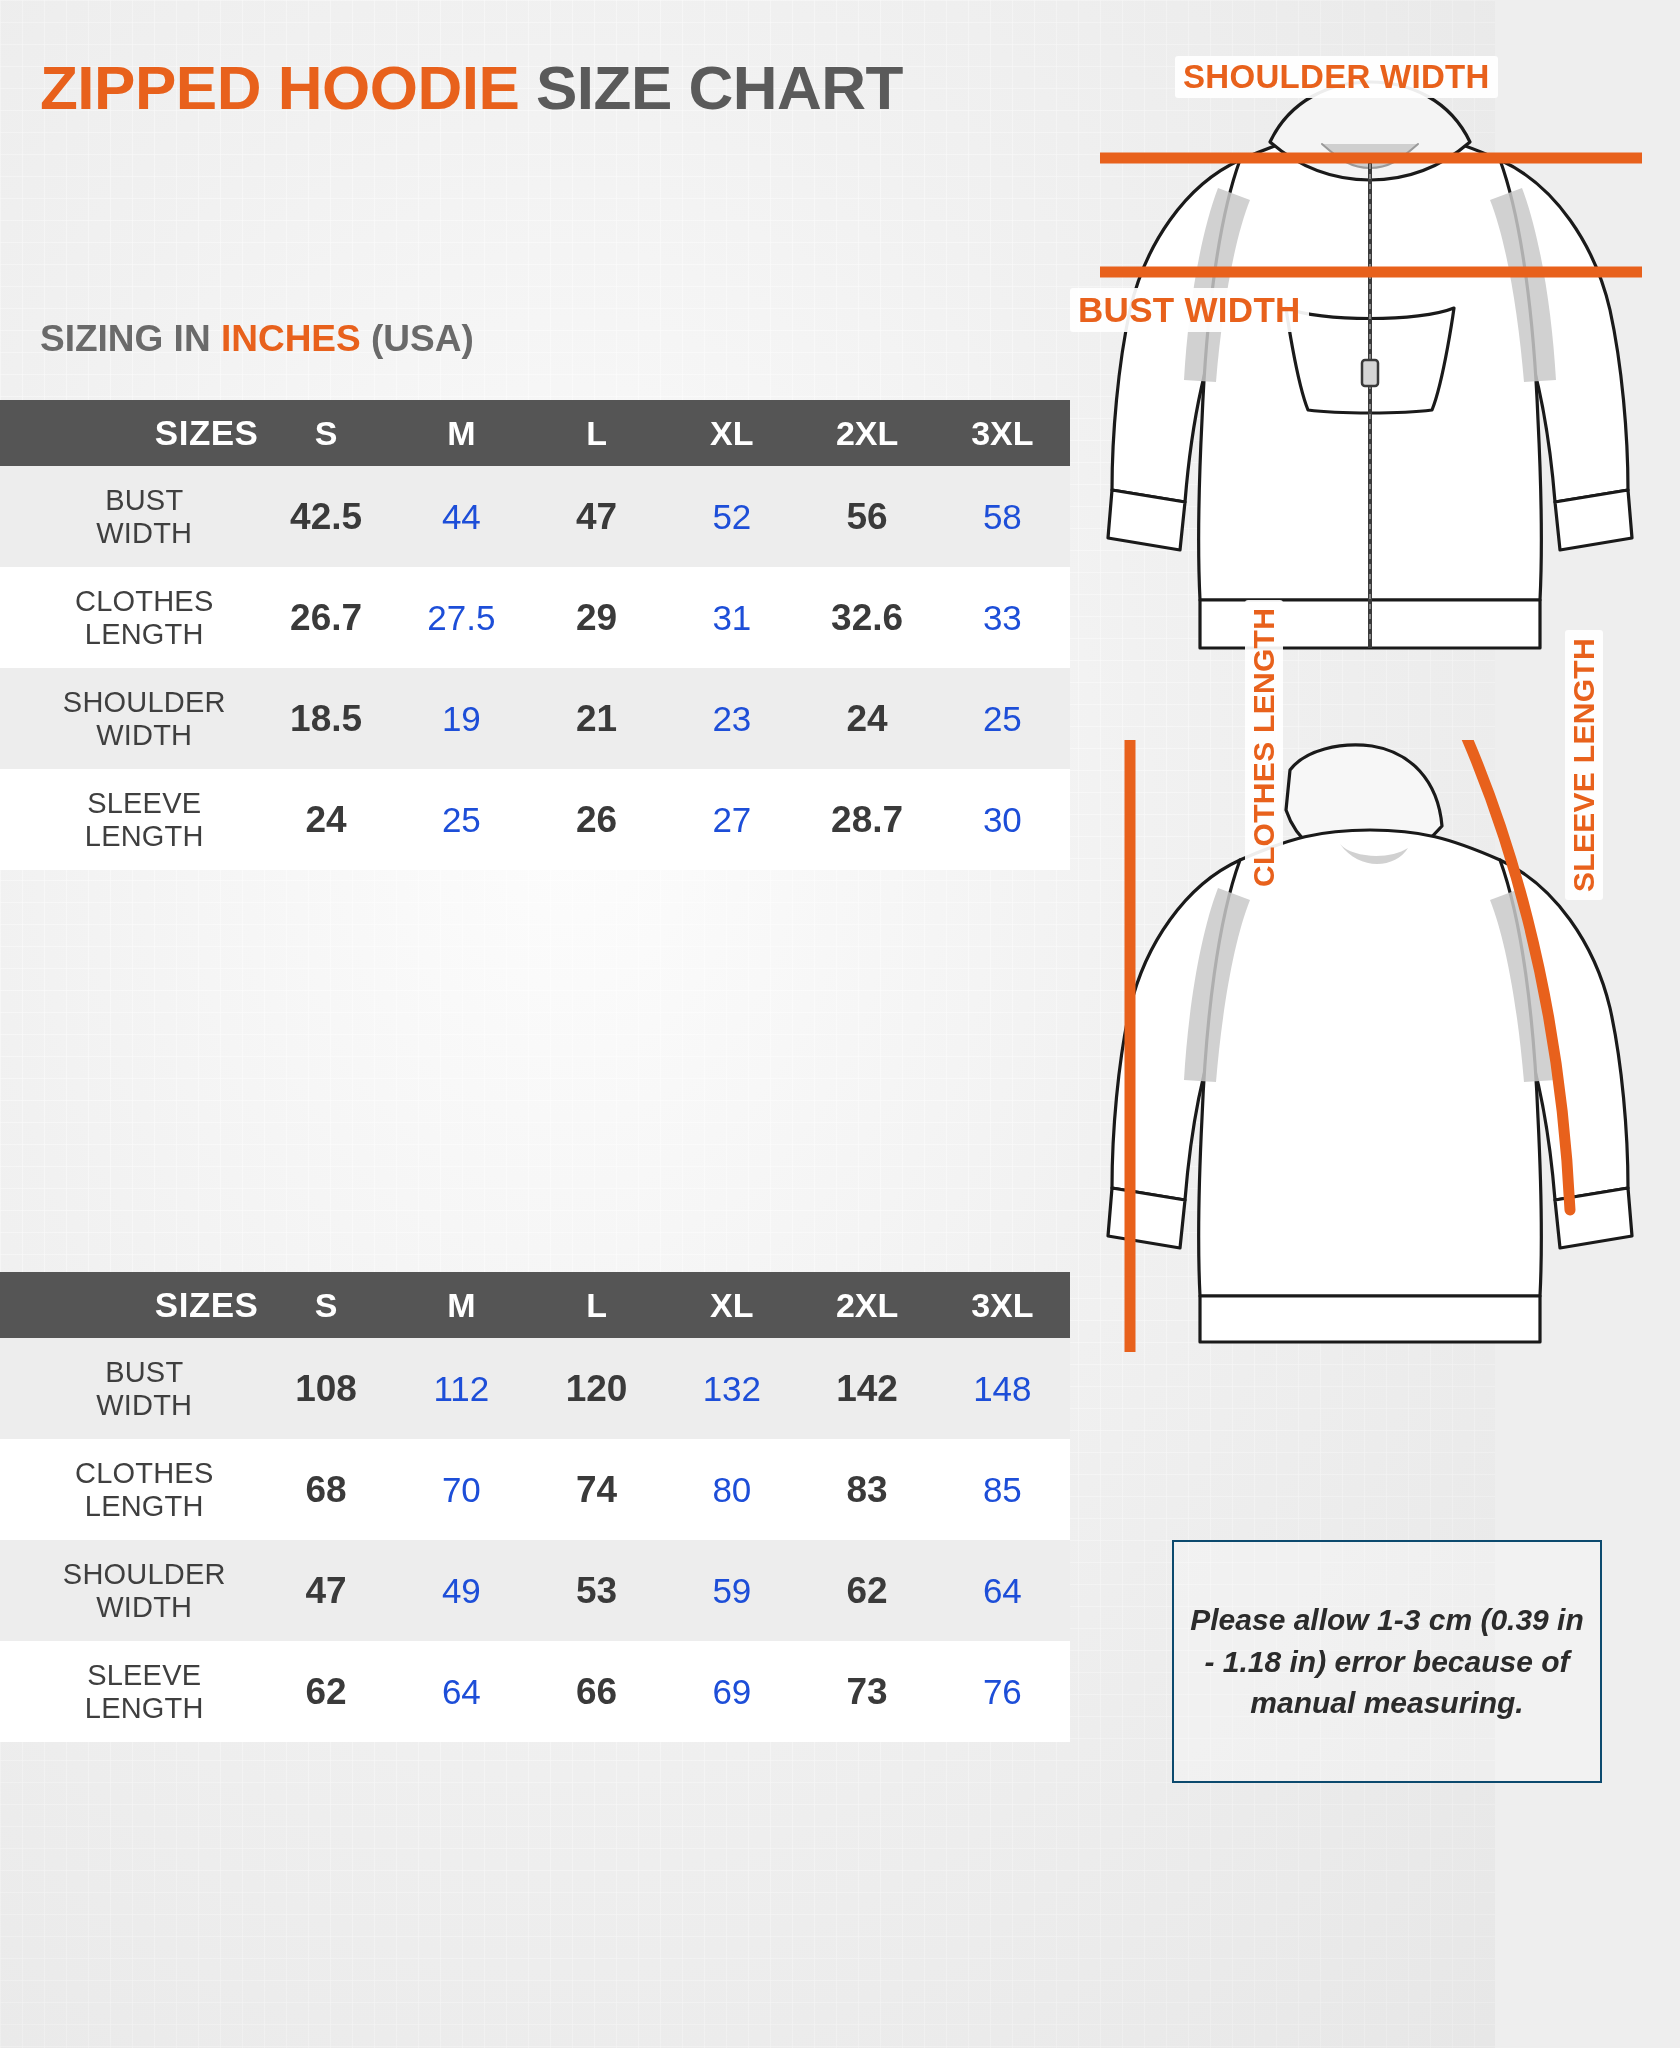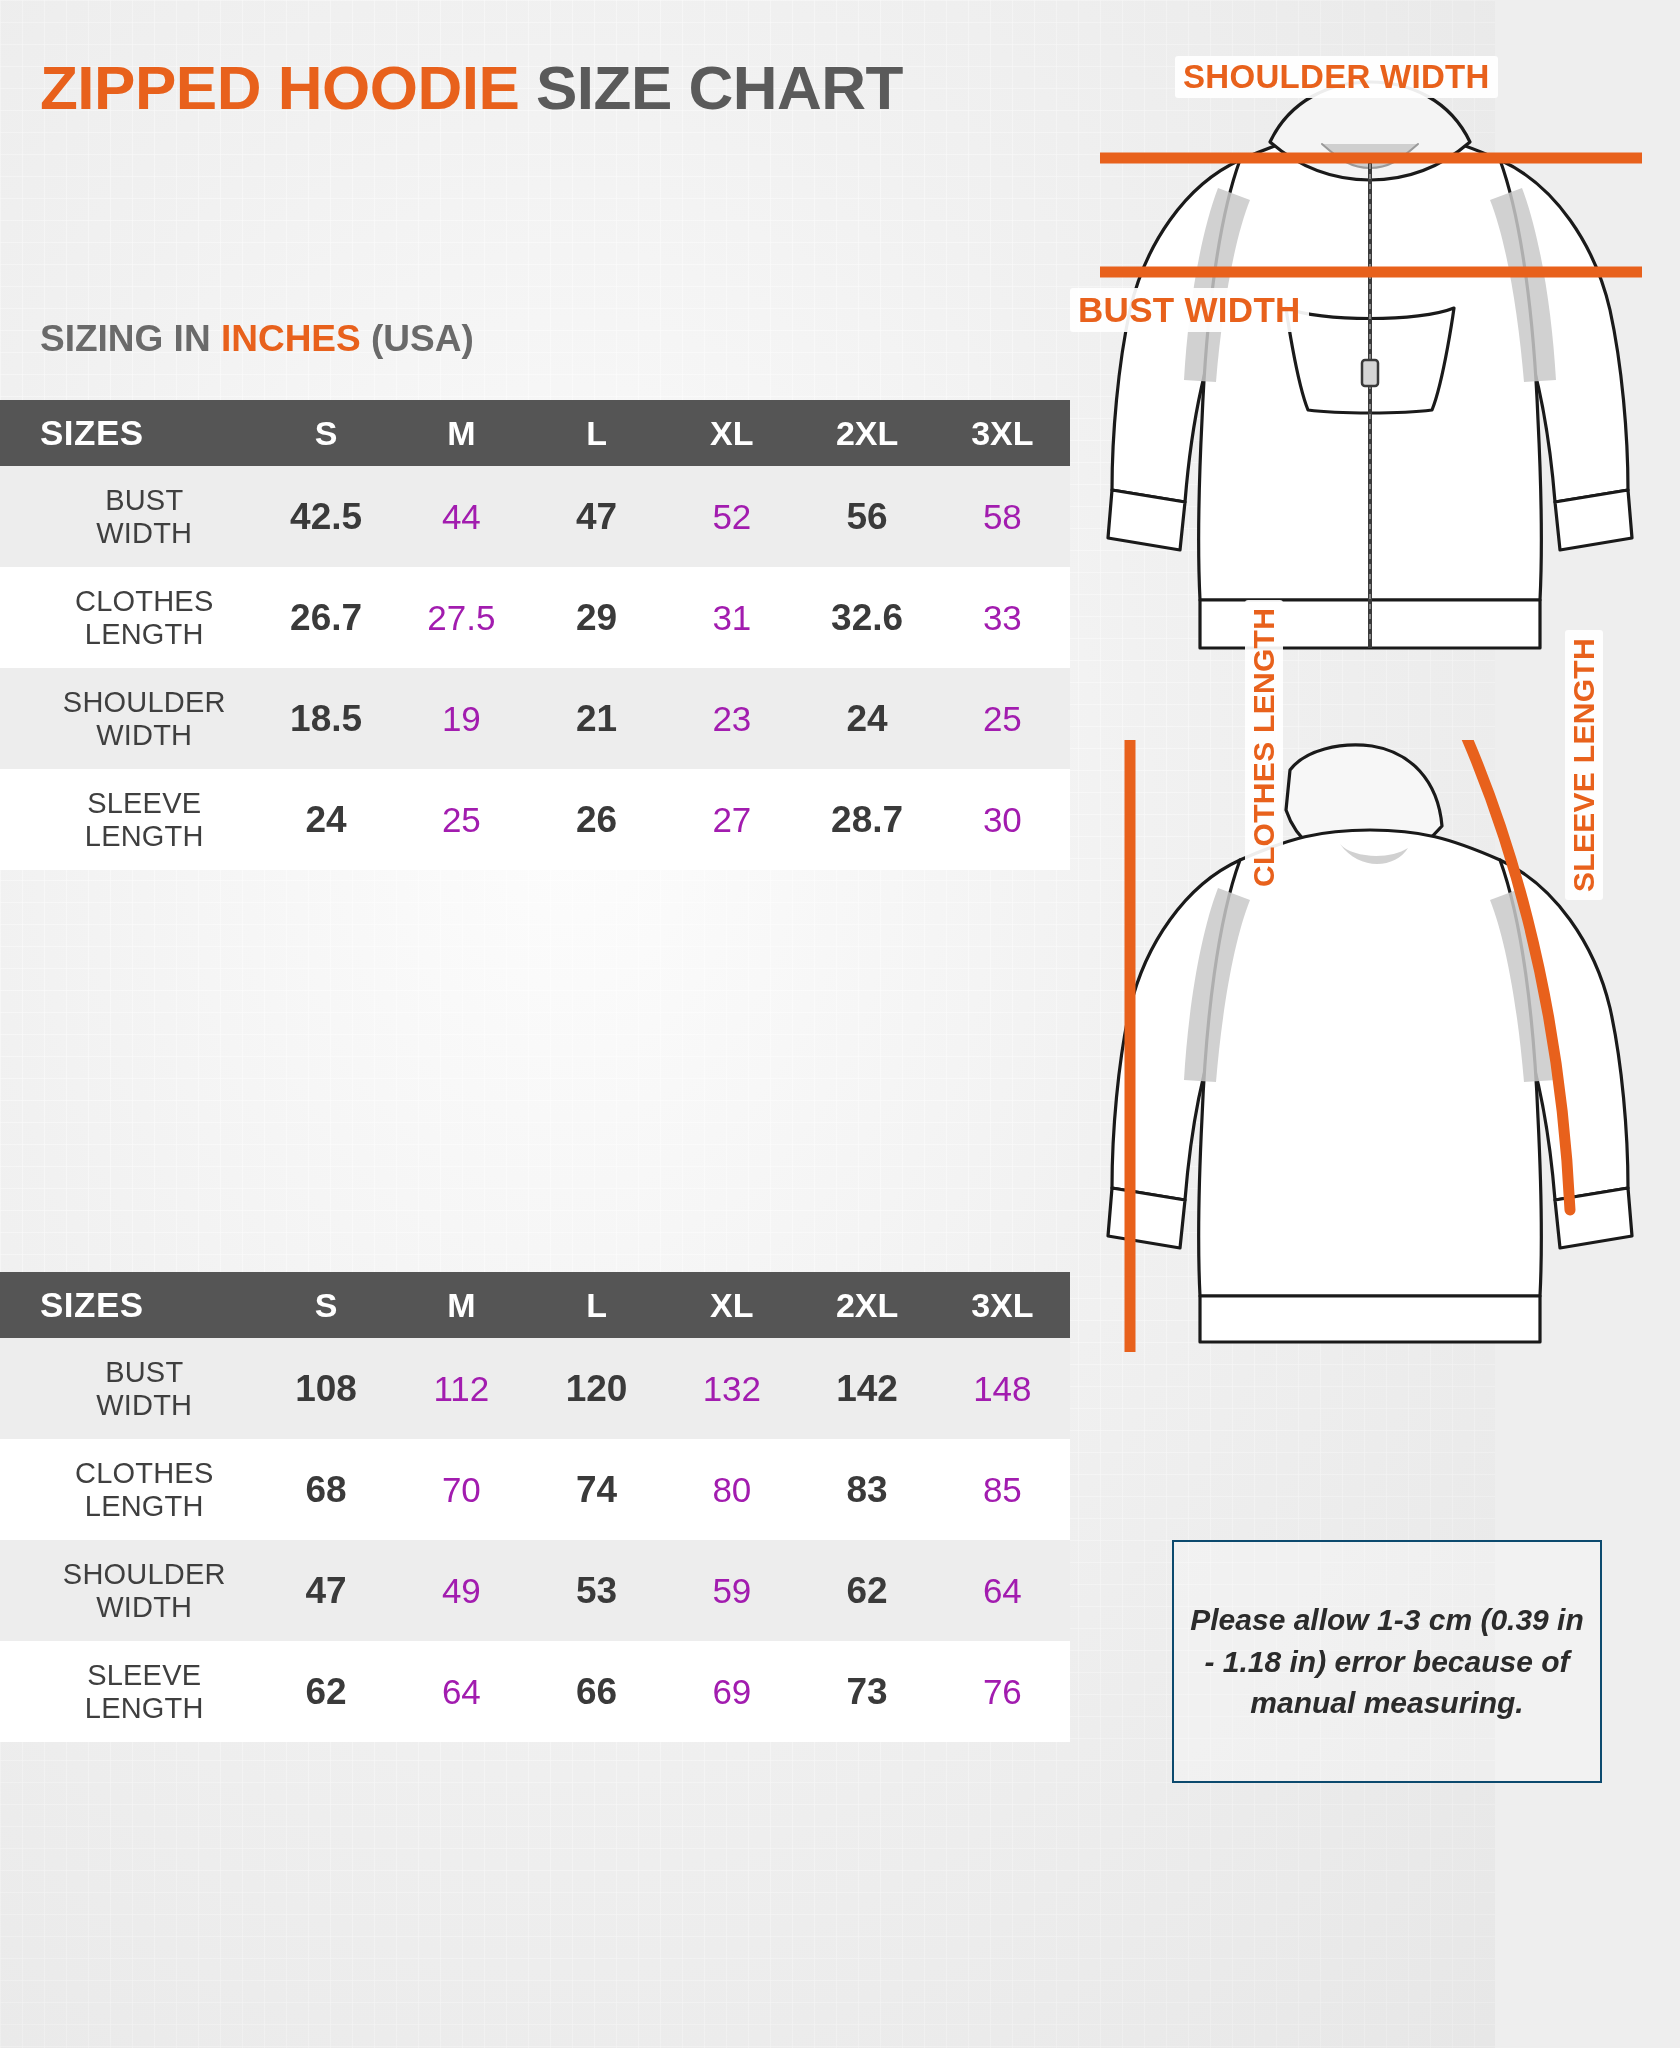--- a/index.html
+++ b/index.html
@@ -83,36 +83,36 @@
     background: #555555;
     color: #ffffff;
     font-size: 34px;
     font-weight: bold;
     height: 66px;
     text-align: center;
     vertical-align: middle;
     padding: 0;
   }
   .table thead th.lbl {
-    text-align: left;
+    text-align: right;
     padding-left: 40px;
     font-size: 35px;
     letter-spacing: 0.5px;
   }
 
   .table tbody tr.row-odd  { background: #ededed; }
   .table tbody tr.row-even { background: #ffffff; }
 
   .table tbody td {
     height: 101px;
     text-align: center;
     vertical-align: middle;
     padding: 0;
     font-size: 35px;
-    color: #a21caf;
+    color: #1d4ed8;
     font-weight: normal;
   }
   .table tbody td.lbl {
     text-align: center;
     padding-left: 30px;
     font-size: 29px;
     color: #3f3f3f;
     line-height: 1.12;
     font-weight: normal;
     letter-spacing: 0.2px;

